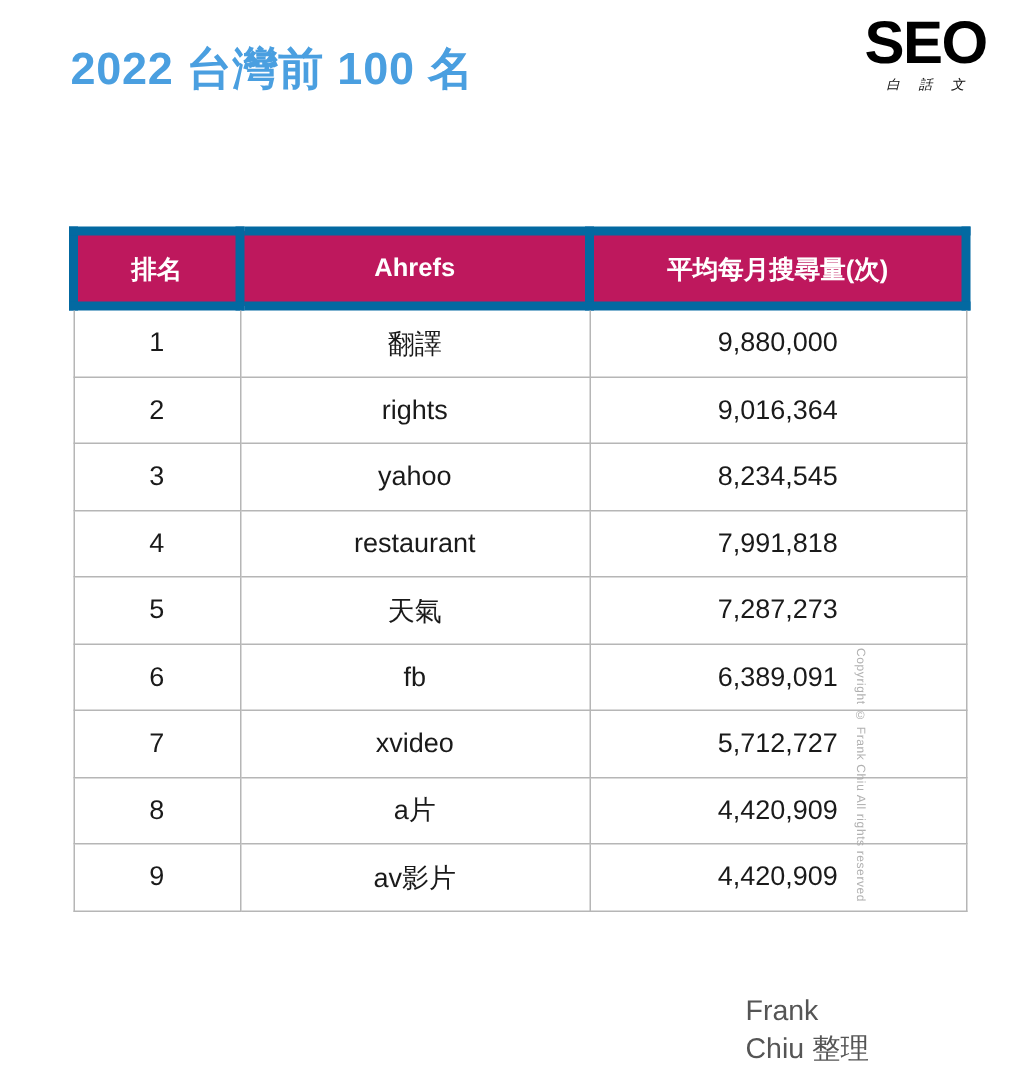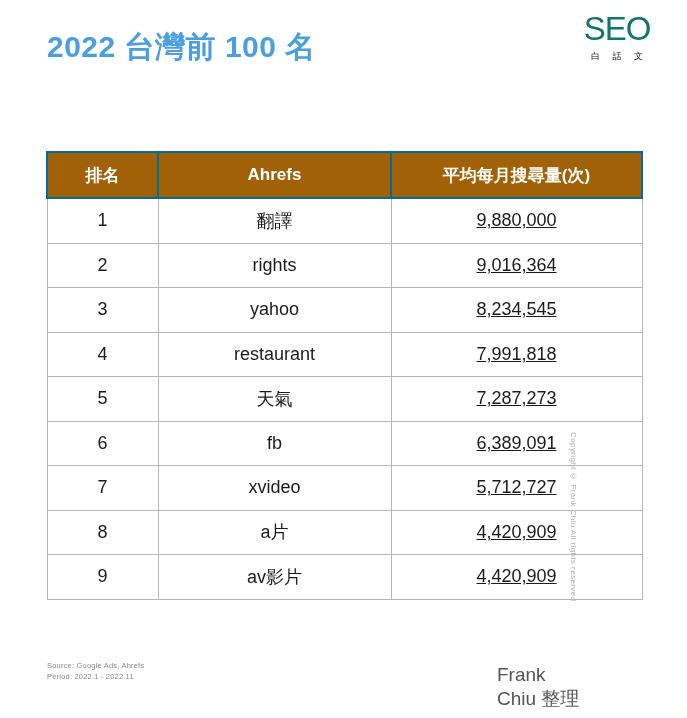--- a/index.html
+++ b/index.html
@@ -48,32 +48,33 @@
 
   .logo {
     position: absolute;
     right: 22px;
     top: 12px;
     text-align: center;
     width: 96px;
   }
   .logo-main {
     font-family: "Liberation Sans", "DejaVu Sans", sans-serif;
-    font-weight: normal;
-    font-size: 33px;
+    font-weight: bold;
+    font-size: 40px;
     line-height: 34px;
-    color: #0f766e;
+    color: #000000;
     letter-spacing: -1px;
   }
   .logo-sub {
     margin-top: 4px;
     font-size: 9px;
     color: #111111;
     letter-spacing: 5px;
     padding-left: 5px;
+    font-style: italic;
   }
 
   
   .table-wrap {
     position: absolute;
     left: 46px;
     top: 151px;
     width: 595px;
   }
   table.rank-table {
@@ -82,41 +83,40 @@
     table-layout: fixed;
   }
   table.rank-table th,
   table.rank-table td {
     border: 1px solid #b6b6b6;
     padding: 0;
     text-align: center;
     vertical-align: middle;
   }
   table.rank-table thead th {
-    background: #a16207;
+    background: #be185d;
     color: #ffffff;
     font-weight: bold;
     font-size: 17px;
     height: 44px;
-    border: 2px solid #0369a1;
+    border: 6px solid #0369a1;
   }
   table.rank-table tbody td {
     height: 43.5px;
     font-size: 18px;
     color: #1a1a1a;
     background: #ffffff;
   }
   .col-rank  { width: 111px; }
   .col-kw    { width: 233px; }
   .col-vol   { width: 251px; }
 
   td.vol-cell {
     text-align: right;
     padding-right: 22px;
-    text-decoration: underline;
   }
 
   
   .footer-left {
     position: absolute;
     left: 47px;
     top: 660px;
     font-size: 7.5px;
     line-height: 11px;
     color: #8a8a8a;
@@ -215,22 +215,18 @@
         </tr>
         <tr>
           <td>9</td>
           <td>av影片</td>
           <td class="vol-cell">4,420,909</td>
         </tr>
       </tbody>
     </table>
   </div>
 
-  <div class="footer-left">
-    <div>Source: Google Ads, Ahrefs</div>
-    <div>Period: 2022.1 - 2022.11</div>
-  </div>
 
   <div class="footer-right">Frank Chiu 整理</div>
 
   <div class="copyright-vertical">Copyright © Frank Chiu All rights reserved</div>
 
 </div>
 
 </body></html>

